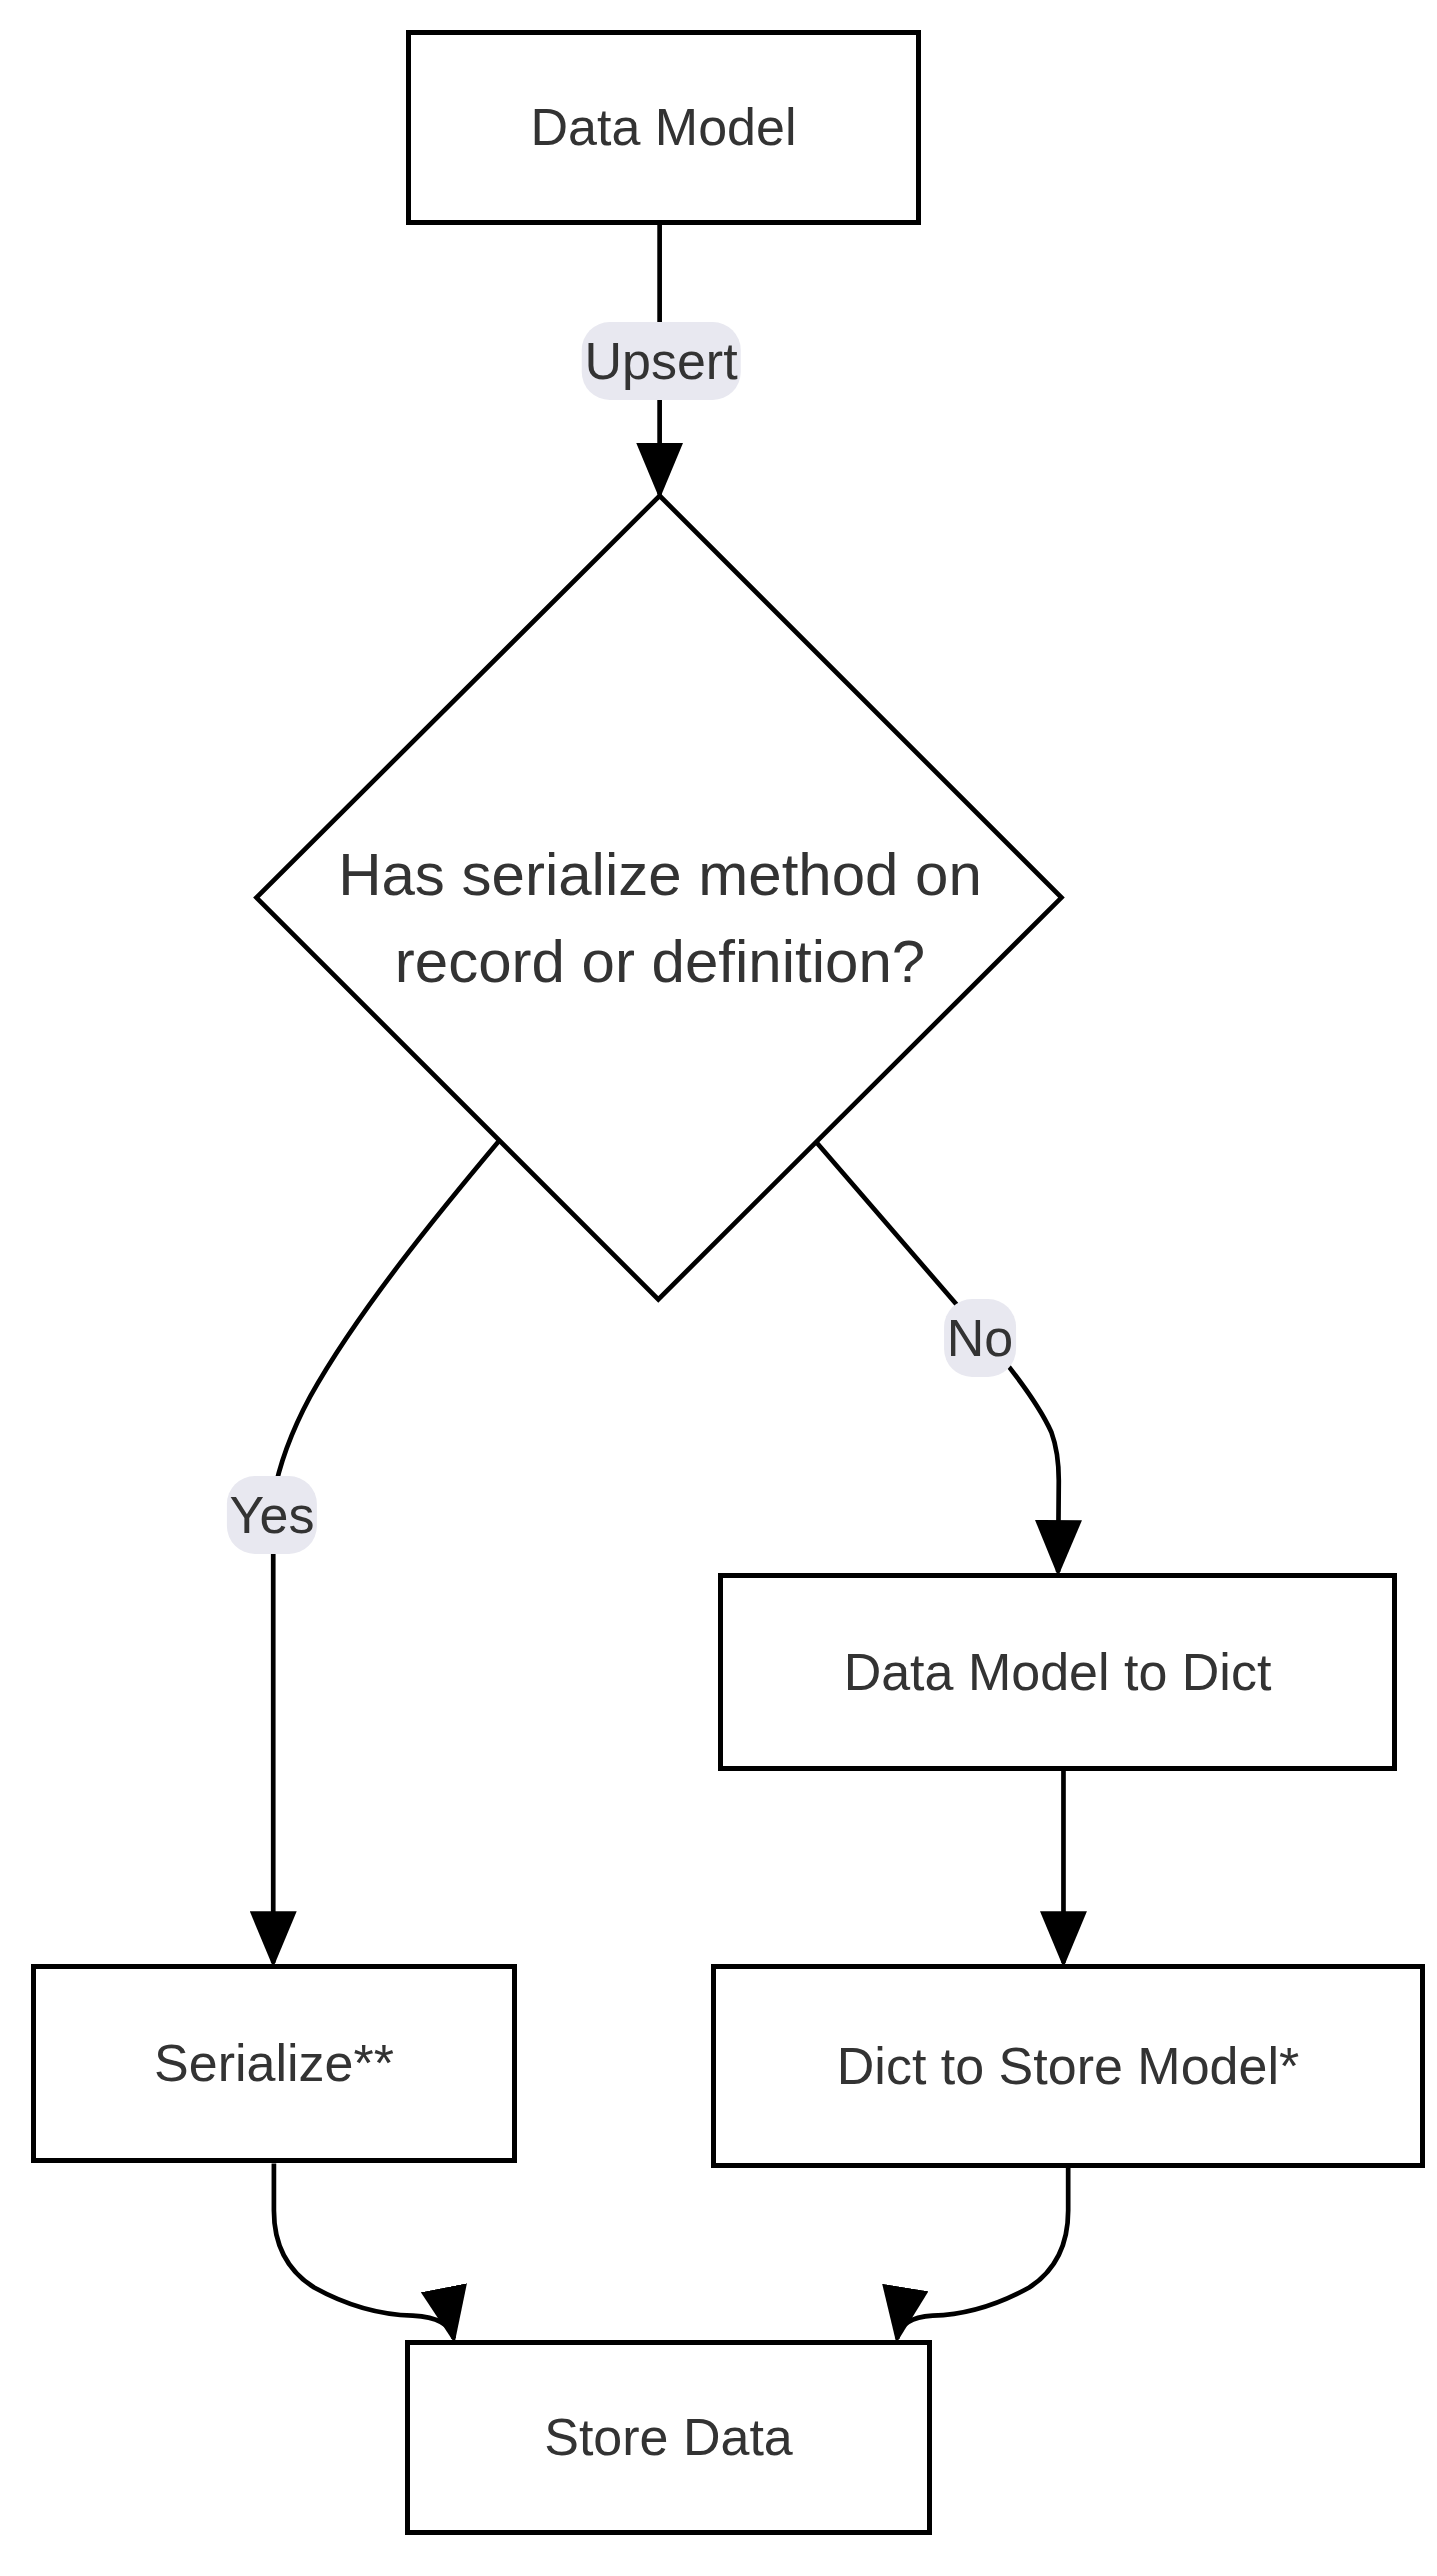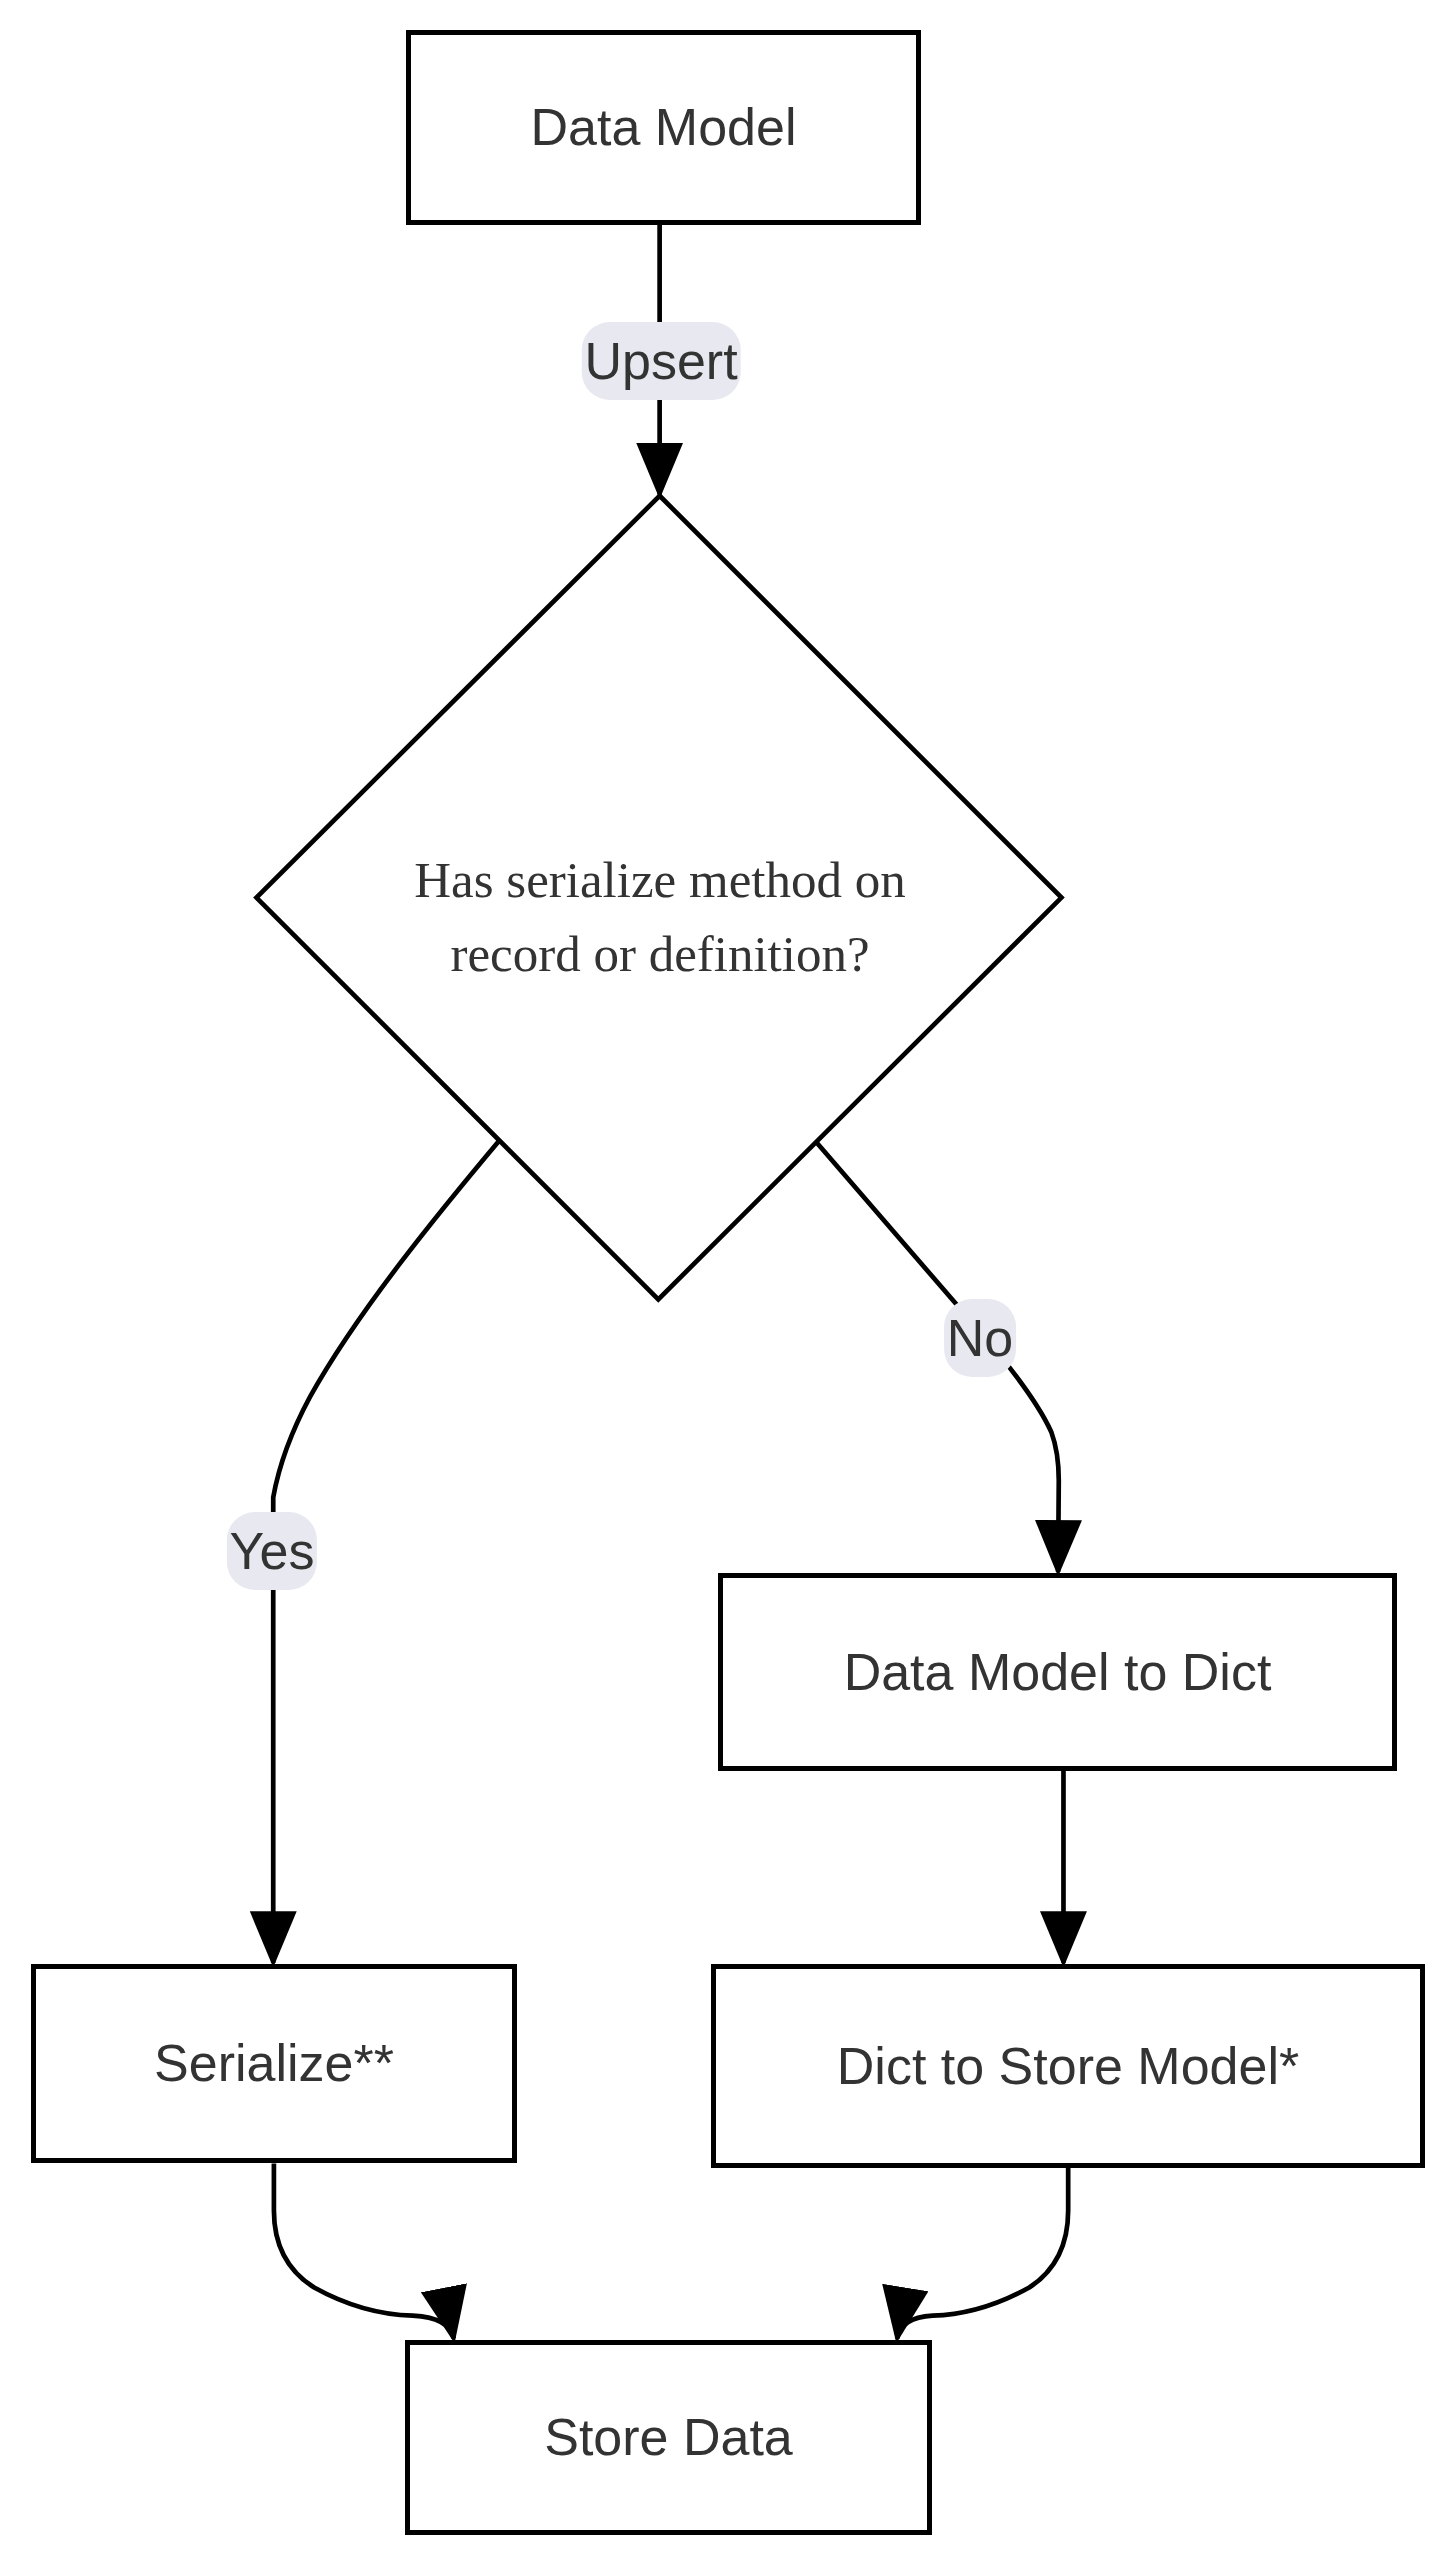--- a/index.html
+++ b/index.html
@@ -18,39 +18,38 @@
   .node{
     position:absolute;box-sizing:border-box;
     border:5.4px solid var(--node-border,#000000);
     background:var(--node-fill,#ffffff);
     display:flex;align-items:center;justify-content:center;
     font-size:52px;line-height:1.2;text-align:center;
     color:var(--text-color,#333333);
   }
   .diamond-label{
     position:absolute;display:flex;align-items:center;justify-content:center;
-    font-size:51px;line-height:1.45;text-align:center;white-space:pre-line;
+    font-size:60px;line-height:1.45;text-align:center;white-space:pre-line;
     color:var(--text-color,#333333);
-    font-family:Liberation Serif, serif;
   }
   .edge-label{
     position:absolute;transform:translate(-50%,-50%);
     background:var(--edge-label-bg,#e8e8f0);
     font-size:52px;line-height:1.5;padding:0 2.7px;
     color:var(--text-color,#333333);white-space:nowrap;border-radius:28px;
   }
   
   .n-data-model{left:406px;top:30px;width:515px;height:195px;}
   .n-dm-to-dict{left:718px;top:1573px;width:679px;height:198px;}
   .n-serialize{left:31px;top:1964px;width:486px;height:199px;}
   .n-dict-to-store{left:711px;top:1964px;width:714px;height:204px;justify-content:center;}
   .n-store-model{left:405px;top:2340px;width:527px;height:195px;}
   .l-decision{left:311px;top:839px;width:698px;height:157px;}
   .el-upsert{left:661px;top:361px;}
-  .el-yes{left:272px;top:1515px;margin-top:36px;}
+  .el-yes{left:272px;top:1515px;}
   .el-no{left:980px;top:1338px;}
 </style>
 </head>
 <body>
 
 <div class="canvas">
 
   <svg class="edges-layer" viewBox="0 0 2143 3840" xmlns="http://www.w3.org/2000/svg">
     <defs>
       <marker id="arrowhead" viewBox="0 0 12 10" refX="11" refY="5" markerWidth="84" markerHeight="70" markerUnits="userSpaceOnUse" orient="auto">

